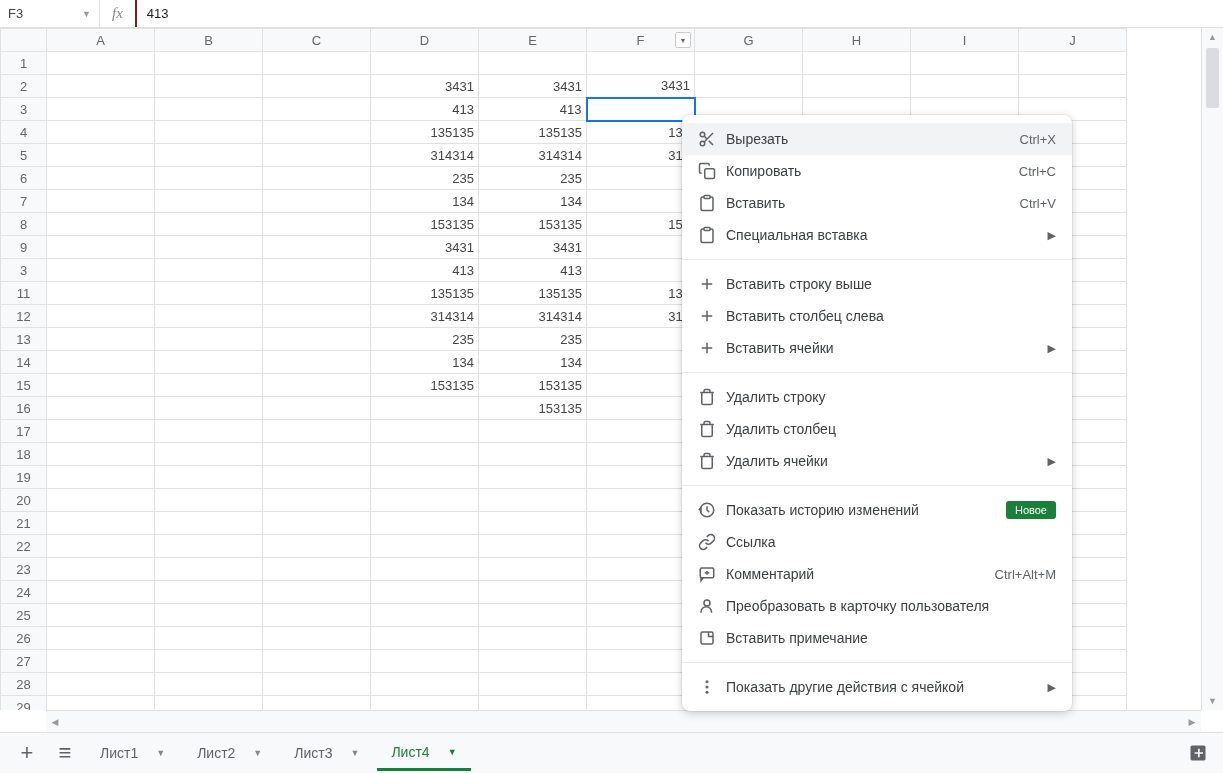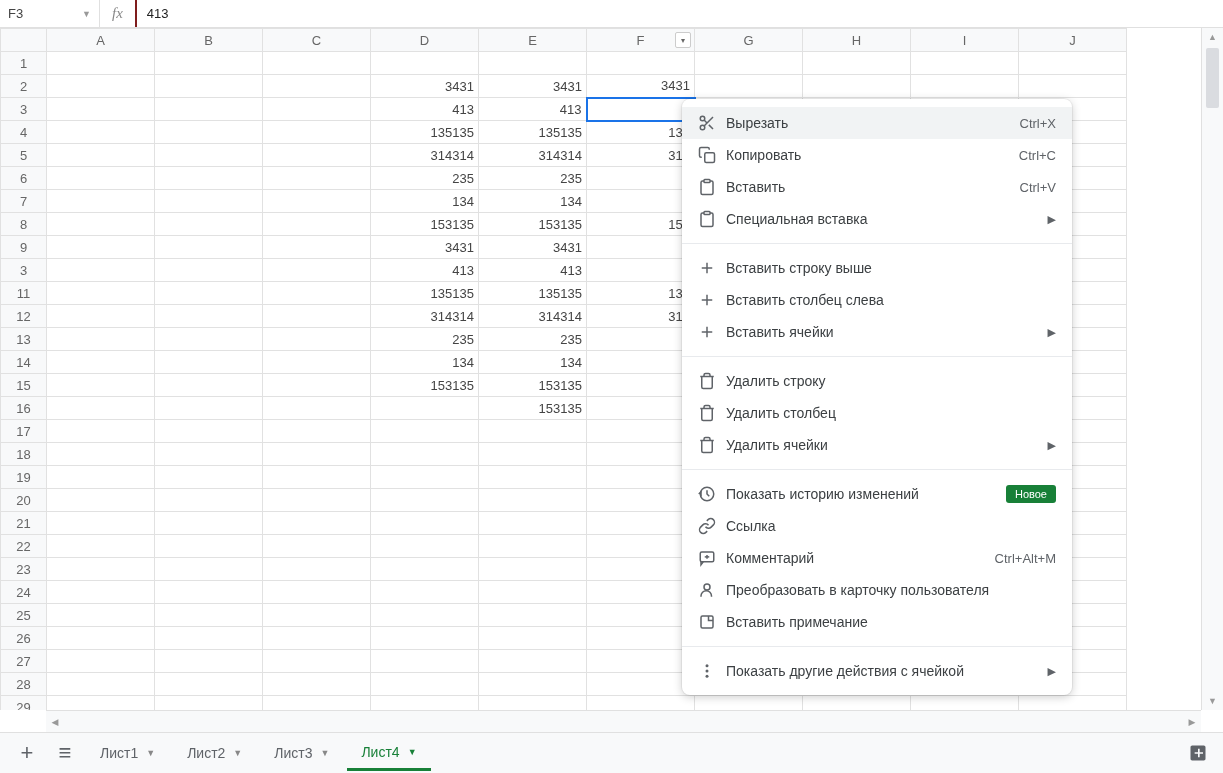--- a/index.html
+++ b/index.html
@@ -27,27 +27,27 @@
 .vscroll .sb-up { top: 0; }
 .vscroll .sb-down { bottom: 0; }
 
 .hscroll { position: absolute; left: 46px; right: 22px; bottom: 41px; height: 22px; background: #f8f9fa; border-top: 1px solid #e0e0e0; }
 .hscroll .sb-left, .hscroll .sb-right { position: absolute; top: 0; bottom: 0; width: 18px; display: flex; align-items: center; justify-content: center; color: #999; font-size: 9px; }
 .hscroll .sb-left { left: 0; }
 .hscroll .sb-right { right: 0; }
 
 .sheet-tabs { position: absolute; bottom: 0; left: 0; right: 0; height: 41px; border-top: 1px solid #e0e0e0; display: flex; align-items: center; padding: 0 10px; gap: 4px; background: #f8f9fa; }
 .tab-icon-btn { width: 34px; height: 34px; display: flex; align-items: center; justify-content: center; color: #5f6368; font-size: 22px; cursor: pointer; border-radius: 4px; }
-.tab { padding: 8px 14px; font-size: 14px; color: #5f6368; display: flex; align-items: center; gap: 8px; cursor: pointer; border-radius: 4px 4px 0 0; }
+.tab { padding: 8px 14px; font-size: 14px; color: #5f6368; display: flex; align-items: center; gap: 18px; cursor: pointer; border-radius: 4px 4px 0 0; }
 .tab.active { color: #188038; border-bottom: 3px solid #188038; font-weight: 400; }
 .tab-arrow { font-size: 9px; color: #888; }
 .tab.active .tab-arrow { color: #188038; }
 .explore-btn { margin-left: auto; width: 30px; height: 30px; color: #5f6368; display: flex; align-items: center; justify-content: center; }
 
-.context-menu { position: absolute; top: 99px; left: 682px; width: 390px; background: #fff; border-radius: 8px; box-shadow: 0 2px 10px rgba(0,0,0,0.2), 0 0 0 1px rgba(0,0,0,0.05); padding: 8px 0; z-index: 100; }
+.context-menu { position: absolute; top: 115px; left: 682px; width: 390px; background: #fff; border-radius: 8px; box-shadow: 0 2px 10px rgba(0,0,0,0.2), 0 0 0 1px rgba(0,0,0,0.05); padding: 8px 0; z-index: 100; }
 .menu-item { display: flex; align-items: center; padding: 7px 16px; font-size: 14px; color: #3c4043; cursor: pointer; }
 .menu-item:hover, .menu-item.hover { background: #f1f3f4; }
 .menu-icon { width: 28px; color: #5f6368; display: flex; align-items: center; }
 .menu-icon svg { width: 18px; height: 18px; }
 .menu-label { flex: 1; }
 .menu-shortcut { color: #5f6368; font-size: 13px; }
 .menu-arrow { color: #5f6368; font-size: 11px; margin-left: 10px; }
 .menu-sep { height: 1px; background: #e8eaed; margin: 8px 0; }
 .menu-badge { background: #188038; color: #fff; font-size: 11px; padding: 3px 9px; border-radius: 3px; font-weight: 500; }
 </style>

